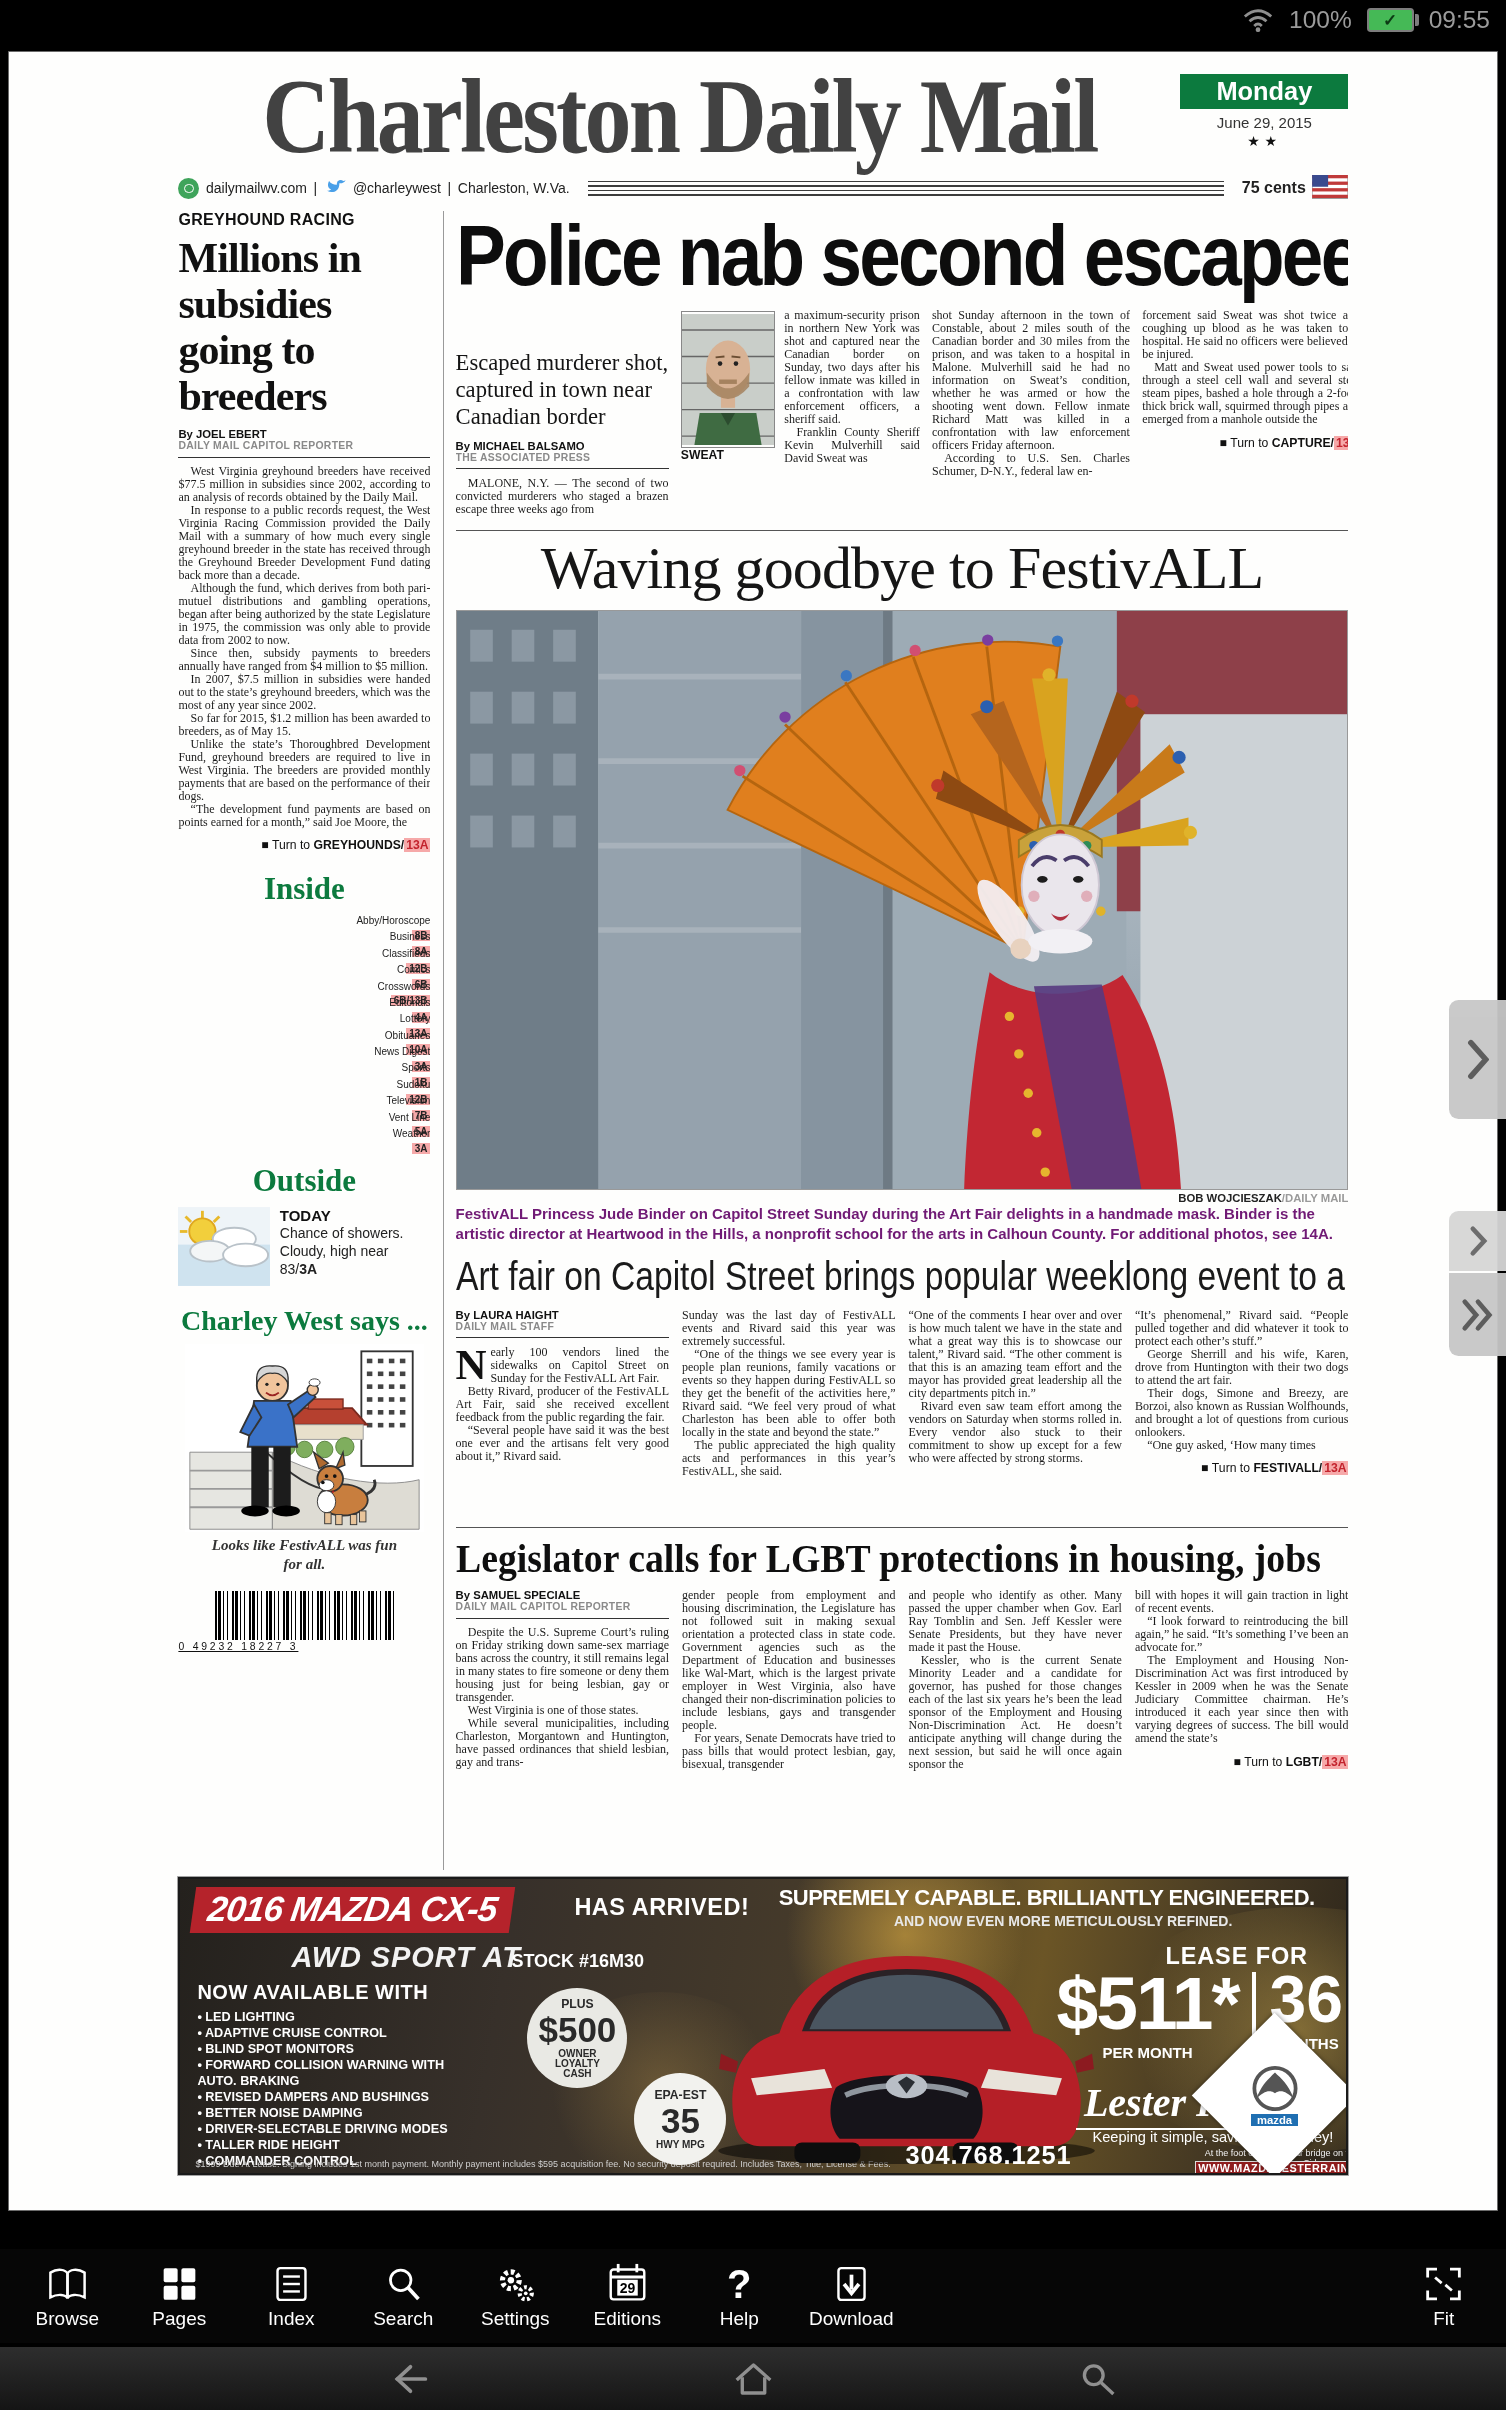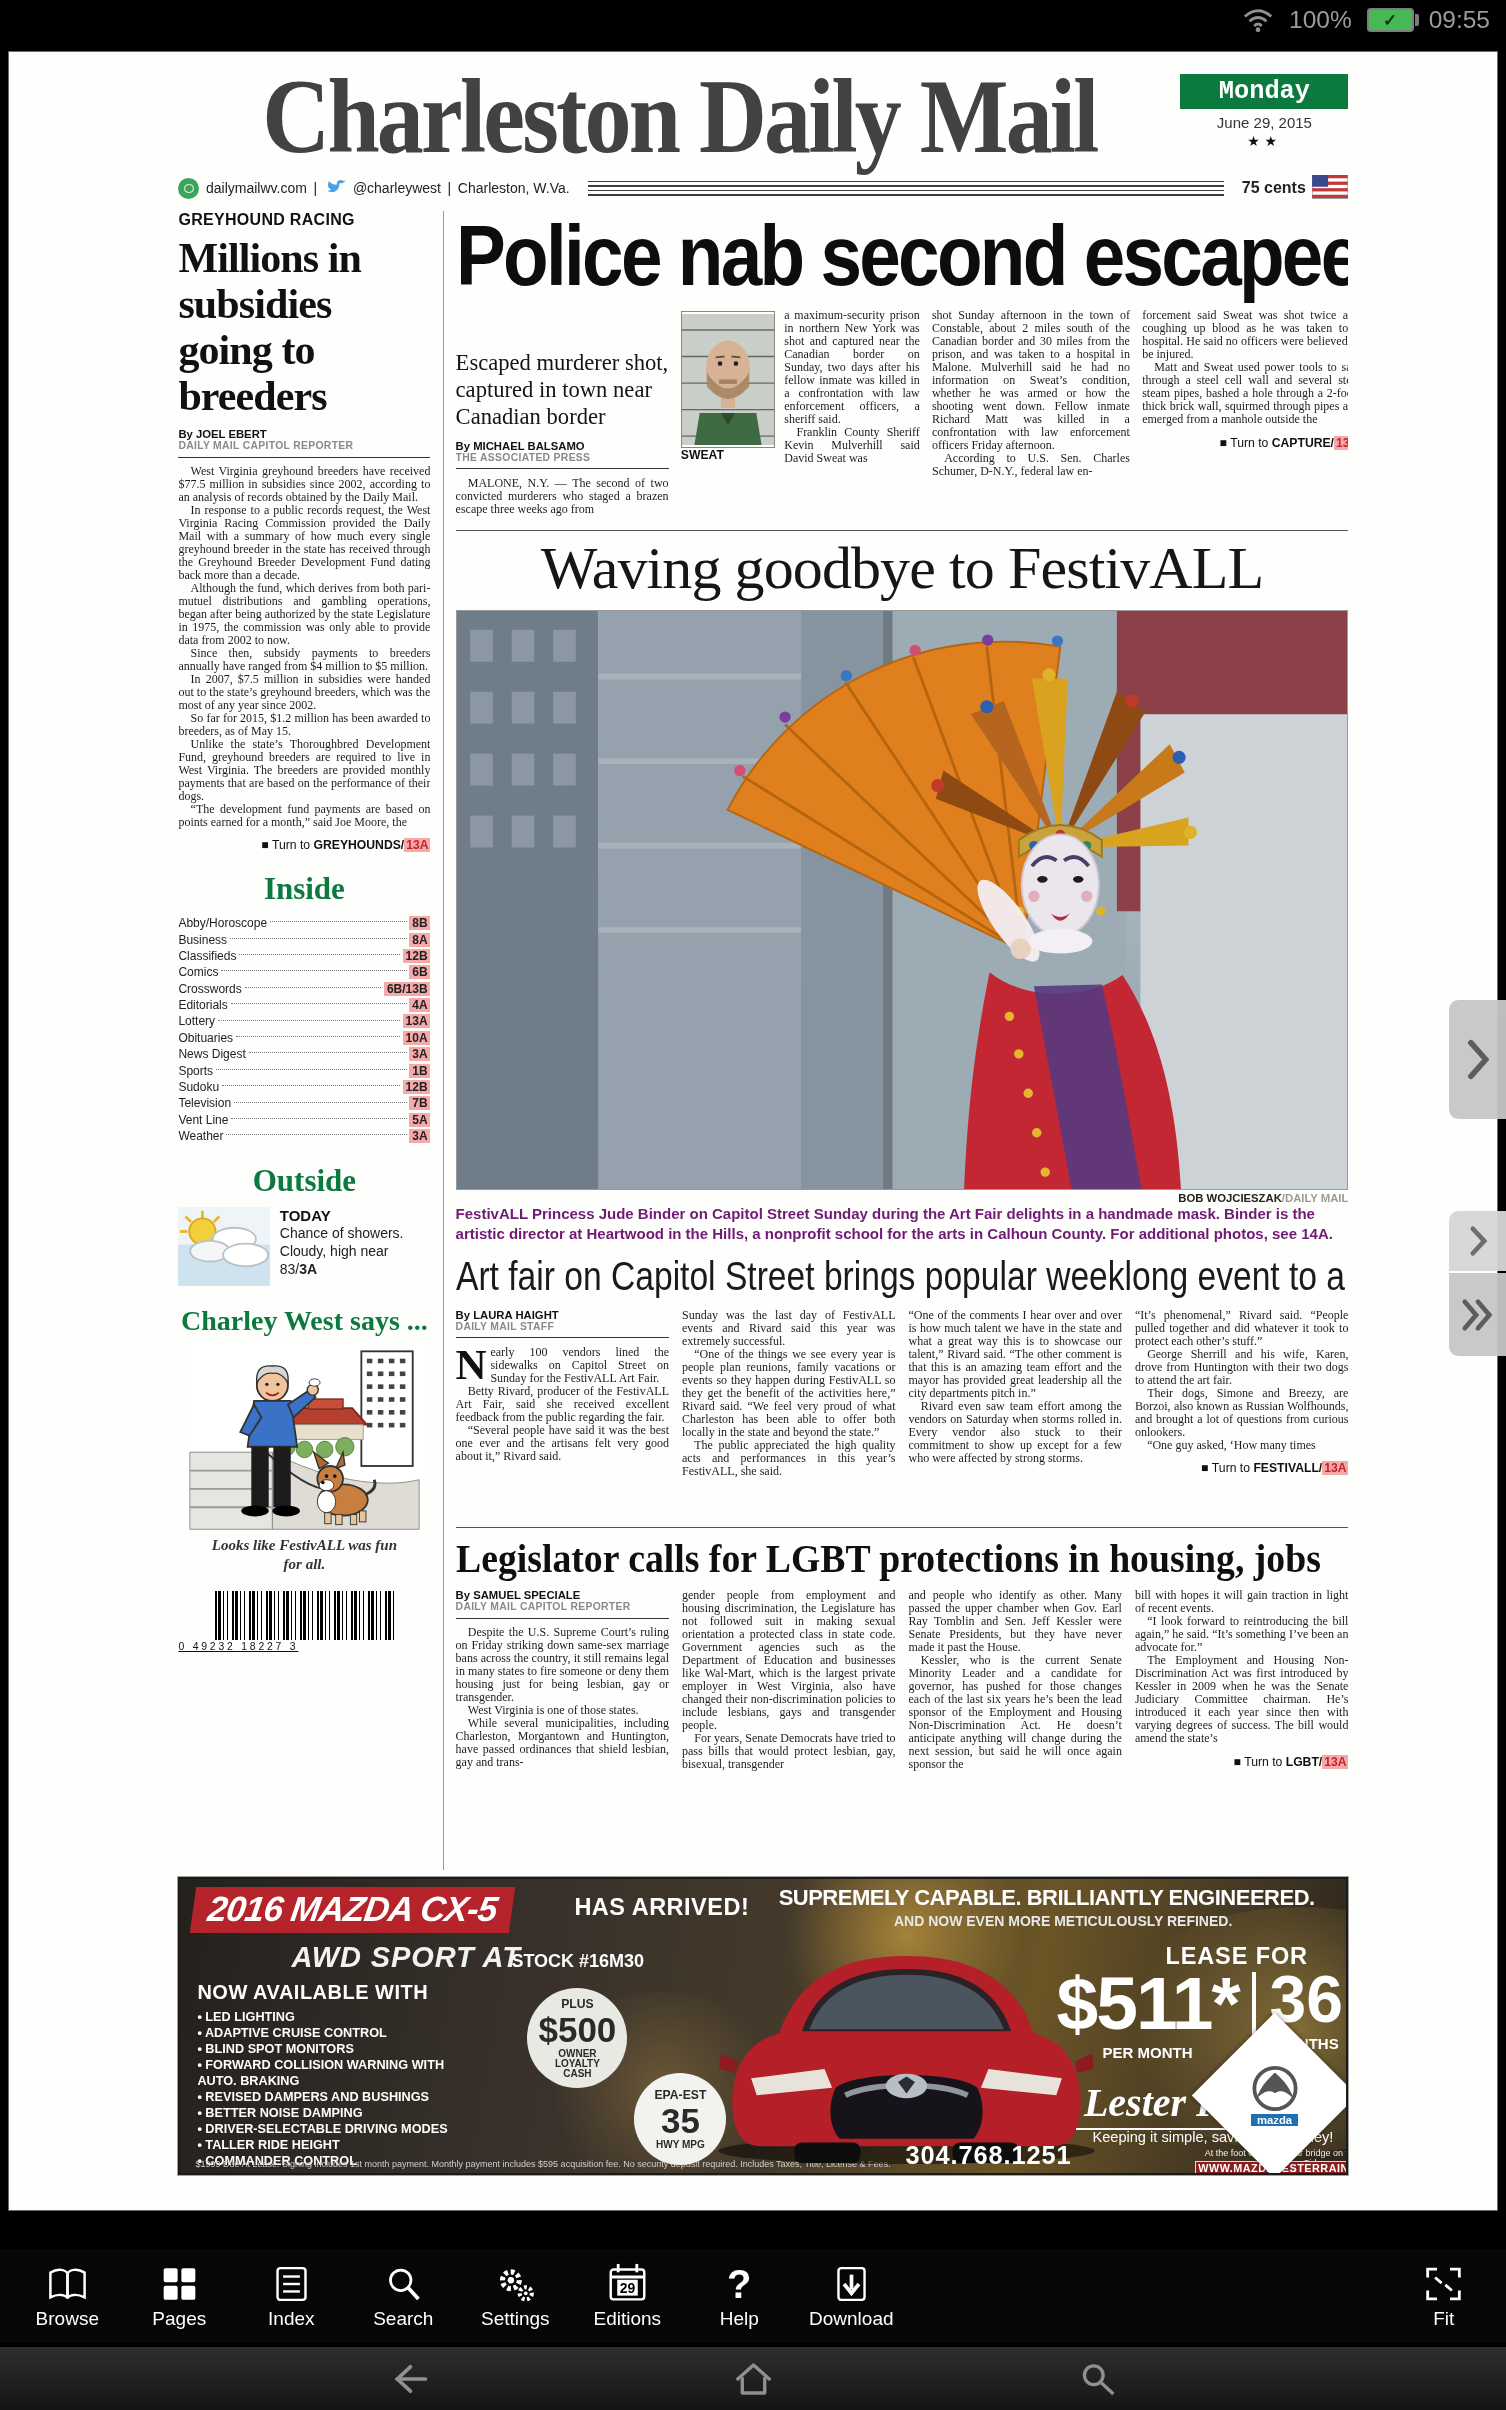--- a/index.html
+++ b/index.html
@@ -15,21 +15,21 @@
     display:flex;align-items:center;justify-content:center;position:relative;color:#0c3a14;font-size:17px;font-weight:bold;}
   .battery::after{content:"";position:absolute;right:-7.5px;top:4.7px;width:4.7px;height:11.3px;background:#7d7d7d;border-radius:0 1.9px 1.9px 0;}
 
   
   .page{position:absolute;left:9.4px;top:52px;width:1488px;height:2158px;background:#fefefd;
     box-shadow:0 0 0 0.9px #777;padding:9.4px 149px 0 169px;}
   .masthead-row{display:flex;align-items:flex-start;}
   .masthead-title{flex:1;font-family:"Liberation Serif",serif;font-weight:bold;font-size:94px;
     letter-spacing:-2.8px;color:#424242;line-height:1.05;text-align:center;transform:scaleY(1.12);transform-origin:center top;}
   .datebox{width:168px;flex:none;text-align:center;padding-top:13px;}
-  .day{background:#0c7a3e;color:#fff;font-family:Liberation Mono, monospace;font-weight:bold;font-size:25.4px;padding:2.8px 0;}
+  .day{background:#0c7a3e;color:#fff;font-family:Liberation Sans, sans-serif;font-weight:bold;font-size:25.4px;padding:2.8px 0;}
   .date{font-size:15px;color:#333;margin-top:4.7px;}
   .stars{font-size:14px;letter-spacing:4.7px;color:#111;margin-top:1.9px;}
 
   .info-row{display:flex;align-items:center;margin:15px 0 9.4px;font-size:14px;color:#222;gap:6.6px;}
   .siteicon{width:21px;height:21px;border-radius:50%;background:#3fa45b;display:flex;align-items:center;justify-content:center;}
   .siteicon i{display:block;width:9.4px;height:9.4px;border:1.9px solid #fff;border-radius:50%;}
   .hlines{flex:1;height:15px;background:repeating-linear-gradient(to bottom,#3c3c3c 0 1.4px,transparent 1.4px 4.5px);margin:0 11.3px;}
   .price{font-weight:bold;font-size:16px;white-space:nowrap;}
 
   .main-row{display:flex;height:1659px;overflow:hidden;}
@@ -41,21 +41,21 @@
   .gh-headline{font-family:"Liberation Serif",serif;font-weight:bold;font-size:42px;line-height:46px;letter-spacing:-0.9px;margin:5.6px 0 9.4px;}
   .byline{font-size:11.3px;font-weight:bold;}
   .byline2{font-size:10.4px;color:#8a8a8a;font-weight:bold;letter-spacing:0.3px;}
   .bylineblock{border-bottom:0.9px solid #333;padding-bottom:5.6px;margin-bottom:7.5px;}
   .bodytext p{font-family:"Liberation Serif",serif;font-size:12px;line-height:13px;text-align:justify;text-indent:12.2px;color:#1c1c1c;}
   .turnline{text-align:right;font-size:12.2px;font-weight:bold;margin-top:9.4px;}
   .turnline .pre{font-weight:normal;}
   .turnline .pg{background:#f6a9a9;color:#c3232d;padding:0 1.9px;}
   .greenhead{font-family:"Liberation Serif",serif;color:#0c7a3e;font-weight:bold;font-size:31px;text-align:center;margin:19px 0 7.5px;}
 
-  .idx-row{display:flex;align-items:center;font-size:12px;height:16.4px;color:#222;font-weight:bold;}
+  .idx-row{display:flex;align-items:flex-end;font-size:10px;height:16.4px;color:#222;font-weight:bold;flex-direction:column;}
   .idx-label{white-space:nowrap;font-weight:normal;}
   .idx-lead{flex:1;border-bottom:1.9px dotted #777;margin:0 2.8px 2.8px;}
   .idx-pg{background:#f6a9a9;padding:0 2.8px;color:#222;}
 
   .weather{display:flex;gap:9.4px;align-items:flex-start;}
   .weather-text .today{font-weight:bold;font-size:15px;}
   .weather-text .wline{font-size:14px;line-height:18px;color:#222;}
   .weather-text b{font-weight:bold;}
 
   .cartoon{display:block;margin:1.9px auto 3.8px;}

